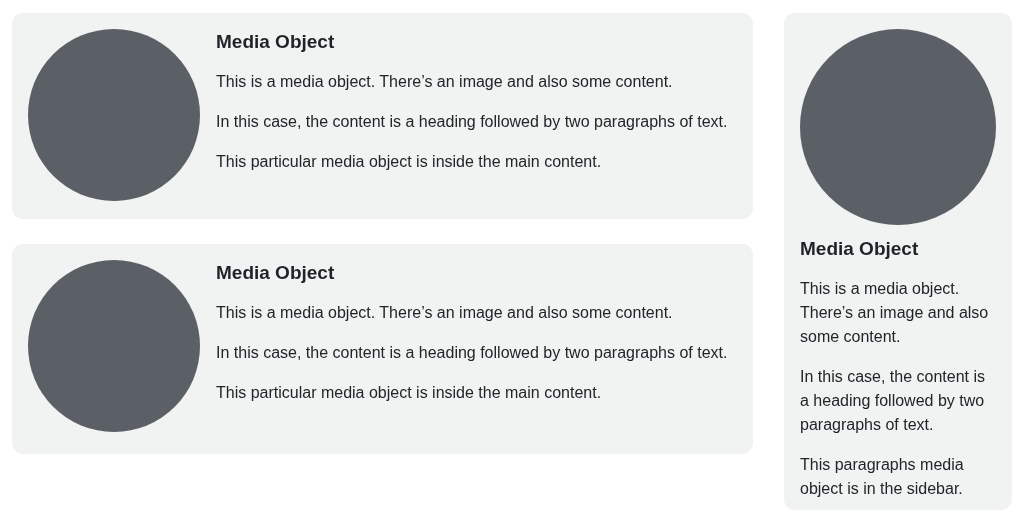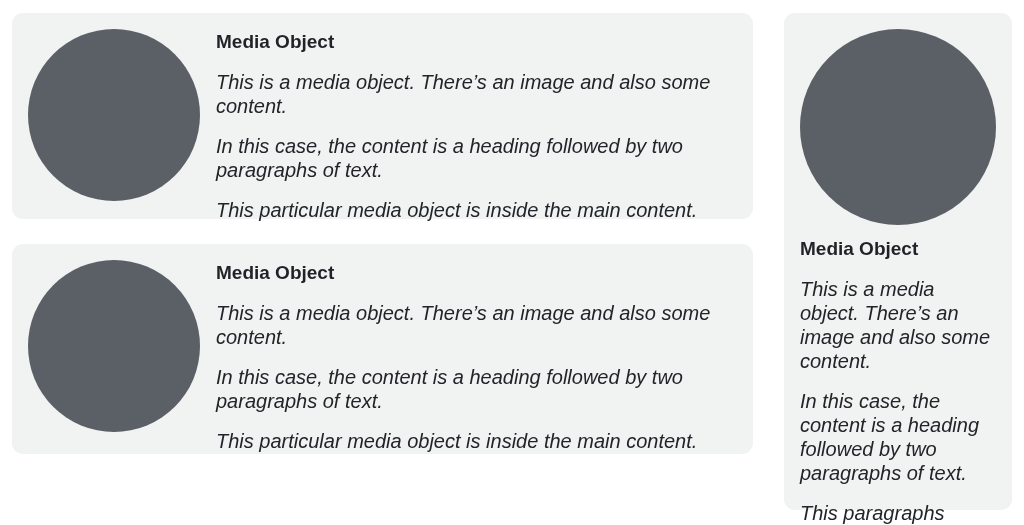--- a/index.html
+++ b/index.html
@@ -51,25 +51,24 @@
   .media-body { flex: 1 1 auto; min-width: 0; }
   .media-title {
     font-size: 19px;
     line-height: 26px;
     font-weight: 700;
     color: var(--heading);
     margin: 0 0 15px 0;
   }
   .vertical .media-title { margin-top: 11px; }
   .media-par {
-    font-size: 20px;
+    font-size: 16px;
     line-height: 24px;
     margin: 0 0 16px 0;
     color: var(--body);
-    font-style: italic;
   }
   .media-par:last-child { margin-bottom: 0; }
 </style>
 </head>
 <body>
 
 <div class="media-card horizontal card-1">
   <div class="circle"></div>
   <div class="media-body">
     <h2 class="media-title">Media Object</h2>

